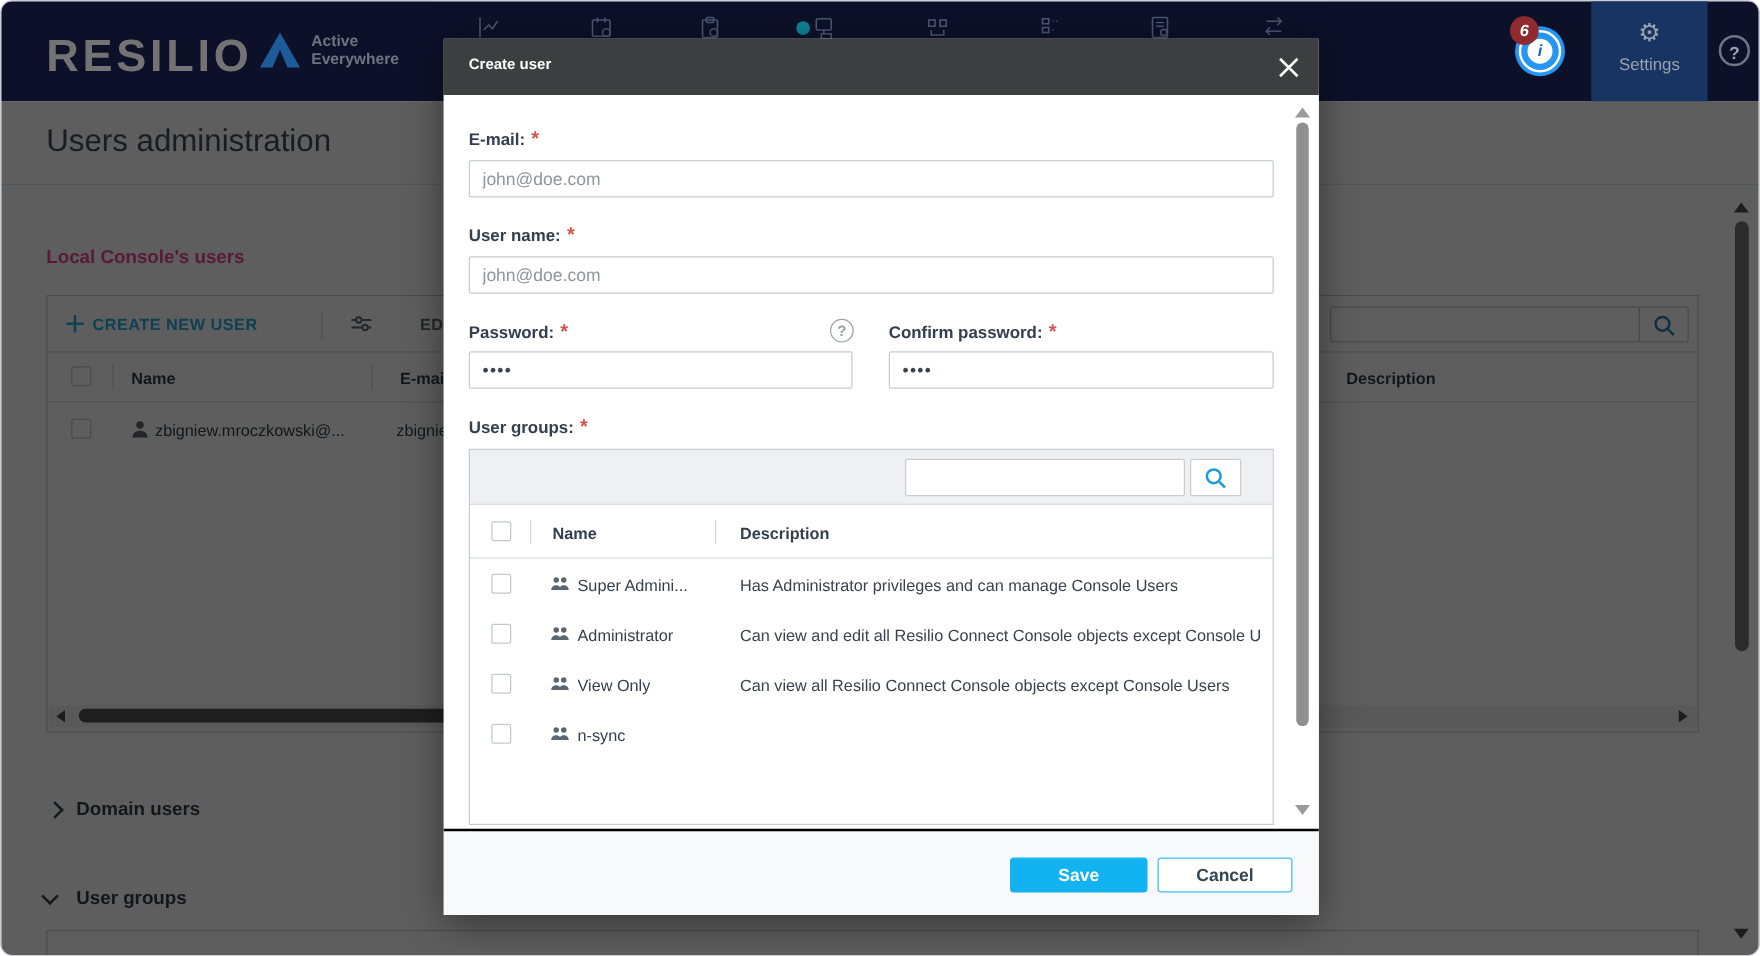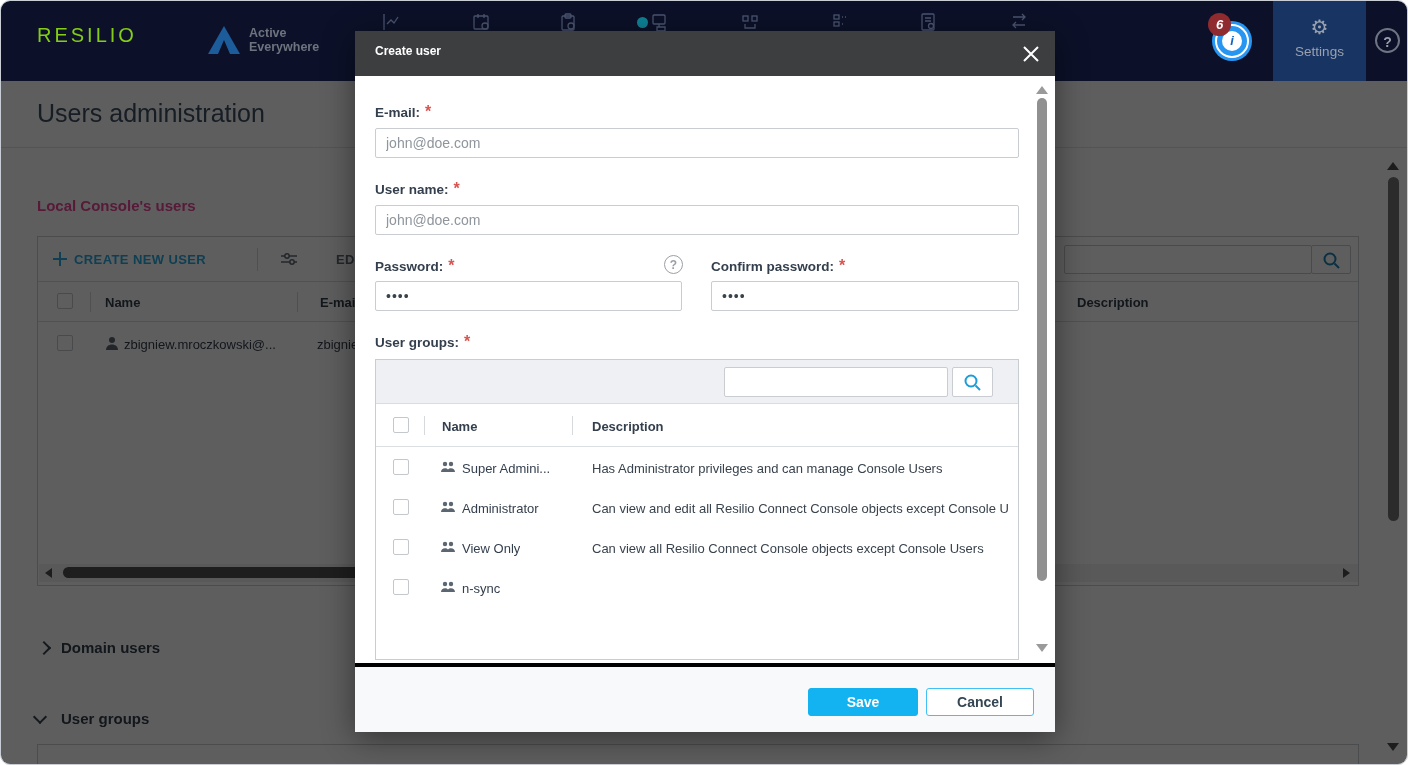--- a/index.html
+++ b/index.html
@@ -1,21 +1,21 @@
 <!DOCTYPE html>
 <html><head>
 <meta charset="utf-8">
 <style>
   html,body{margin:0;padding:0;background:#ffffff;font-family:"Liberation Sans",sans-serif;}
   .frame{position:relative;width:1408px;height:765px;border:1px solid #c9ced6;border-radius:10px;
          overflow:hidden;background:#ffffff;box-sizing:border-box;}
   .abs{position:absolute;}
   
   .navbar{position:absolute;left:0;top:0;width:100%;height:80px;background:#0c1129;z-index:10;}
-  .brand{left:36px;top:23px;font-size:20px;font-weight:normal;color:#84cc16;letter-spacing:3px;}
+  .brand{left:36px;top:23px;font-size:36px;font-weight:bold;color:#737373;letter-spacing:3px;}
   .ae-mark{left:204px;top:22px;}
   .ae-text{left:248px;top:25px;font-size:12.5px;font-weight:bold;color:#6e737e;line-height:14px;}
   .nav-ico{top:10px;width:22px;height:22px;margin-left:-11px;}
   .teal-dot{left:636px;top:16px;width:11px;height:11px;border-radius:50%;background:#0e8397;}
   .notif{left:1211px;top:20px;width:40px;height:40px;border-radius:50%;background:#2795f2;}
   .notif-ring{position:absolute;left:3px;top:3px;right:3px;bottom:3px;border:2px solid #fff;border-radius:50%;}
   .notif-core{position:absolute;left:10px;top:10px;width:20px;height:20px;background:#fff;border-radius:50%;
               text-align:center;line-height:20px;font-size:13px;font-weight:bold;font-style:italic;color:#1565c0;}
   .badge{left:1207px;top:12px;width:23px;height:23px;border-radius:50%;background:#8f2b2e;color:#fff;
          font-size:13px;font-style:italic;font-weight:bold;text-align:center;line-height:23px;z-index:11;}
@@ -61,21 +61,21 @@
           font-family:"Liberation Sans",sans-serif;font-size:14px;color:#3a434c;padding:0 10px;outline:none;}
   .minput::placeholder{color:#8e959c;}
   .pw{letter-spacing:1px;}
   .helpq{width:19px;height:19px;border:1.5px solid #9aa0a6;border-radius:50%;color:#9aa0a6;font-size:12px;
          font-weight:bold;text-align:center;line-height:19px;box-sizing:border-box;}
   .gwidget{left:20px;top:283px;width:644px;height:301px;border:1px solid #c9ccd1;box-sizing:border-box;overflow:hidden;}
   .gtoolbar{position:absolute;left:0;top:0;width:100%;height:44px;background:#eef0f3;border-bottom:1px solid #dadde0;box-sizing:border-box;}
   .ghead{position:absolute;left:0;top:44px;width:100%;height:43px;border-bottom:1px solid #dcdfe2;box-sizing:border-box;}
   .grow{position:absolute;left:0;width:100%;height:40px;white-space:nowrap;overflow:hidden;}
   .vscroll-thumb{border-radius:5px;background:#909090;}
-  .modal-footer{position:relative;height:69px;background:#f8f9fb;border-top:4px solid #000000;box-sizing:border-box;}
+  .modal-footer{position:relative;height:69px;background:#f8f9fb;border-top:2px solid #000000;box-sizing:border-box;}
   .btn{font-family:"Liberation Sans",sans-serif;font-size:14px;font-weight:bold;border-radius:3px;cursor:pointer;}
   .btn-save{position:absolute;left:453px;top:21px;width:110px;height:28px;background:#13b2f1;border:1px solid #13b2f1;color:#fff;}
   .btn-cancel{position:absolute;left:571px;top:21px;width:108px;height:28px;background:#fff;border:1px solid #41c0f5;color:#344653;}
   svg{display:block;}
 </style>
 </head>
 <body>
 
 <div class="frame">
 

